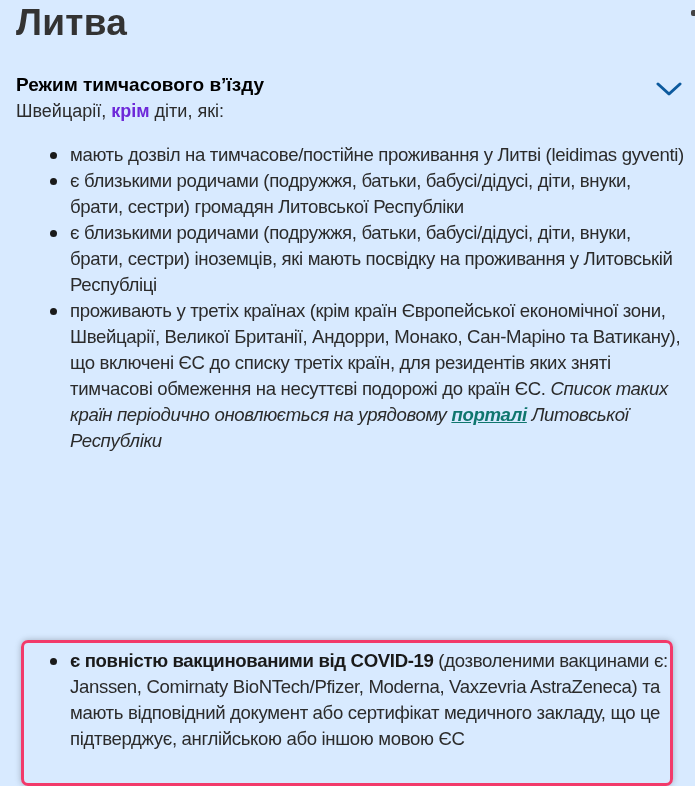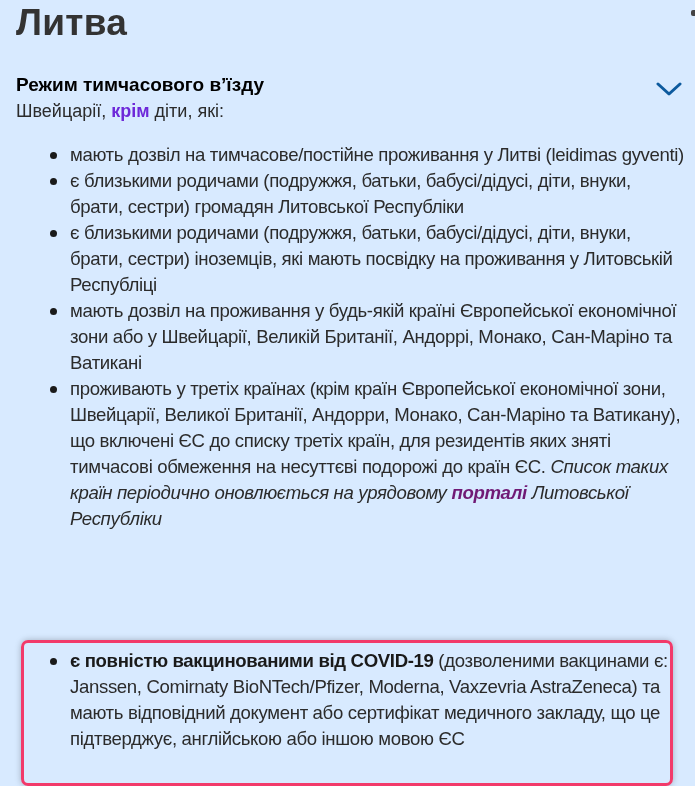--- a/index.html
+++ b/index.html
@@ -91,21 +91,22 @@
     content: "";
     position: absolute;
     left: 50px;
     top: 10px;
     width: 7px;
     height: 7px;
     border-radius: 50%;
     background: #1a1a1a;
   }
   .bullet-list li b {
-    color: #701a75;
+    color: #0f766e;
+    text-decoration: underline;
   }
   .bullet-list i {
     font-style: italic;
   }
   .highlight-box {
     position: absolute;
     left: 21px;
     top: 640px;
     width: 646px;
     height: 140px;
@@ -160,21 +161,20 @@
 </div>
 
 <div class="intro">
   <span>Швейцарії, </span><b>крім</b><span> діти, які:</span>
 </div>
 
 <ul class="bullet-list">
   <li><span>мають дозвіл на тимчасове/постійне проживання у Литві (leidimas gyventi)</span></li>
   <li><span>є близькими родичами (подружжя, батьки, бабусі/дідусі, діти, внуки, брати, сестри) громадян Литовської Республіки</span></li>
   <li><span>є близькими родичами (подружжя, батьки, бабусі/дідусі, діти, внуки, брати, сестри) іноземців, які мають посвідку на проживання у Литовській Республіці</span></li>
-  <li><span>мають дозвіл на проживання у будь-якій країні Європейської економічної зони або у Швейцарії, Великій Британії, Андоррі, Монако, Сан-Маріно та Ватикані</span></li>
   <li><span>проживають у третіх країнах (крім країн Європейської економічної зони, Швейцарії, Великої Британії, Андорри, Монако, Сан-Маріно та Ватикану), що включені ЄС до списку третіх країн, для резидентів яких зняті тимчасові обмеження на несуттєві подорожі до країн ЄС. </span><i><span>Список таких країн періодично оновлюється на урядовому </span><b>порталі</b><span> Литовської Республіки</span></i></li>
 </ul>
 
 <ul class="last-item">
   <li><b>є повністю вакцинованими від COVID-19</b><span> (дозволеними вакцинами є: Janssen, Comirnaty BioNTech/Pfizer, Moderna, Vaxzevria AstraZeneca) та мають відповідний документ або сертифікат медичного закладу, що це підтверджує, англійською або іншою мовою ЄС</span></li>
 </ul>
 
 <div class="highlight-box"></div>
 
 </body></html>

